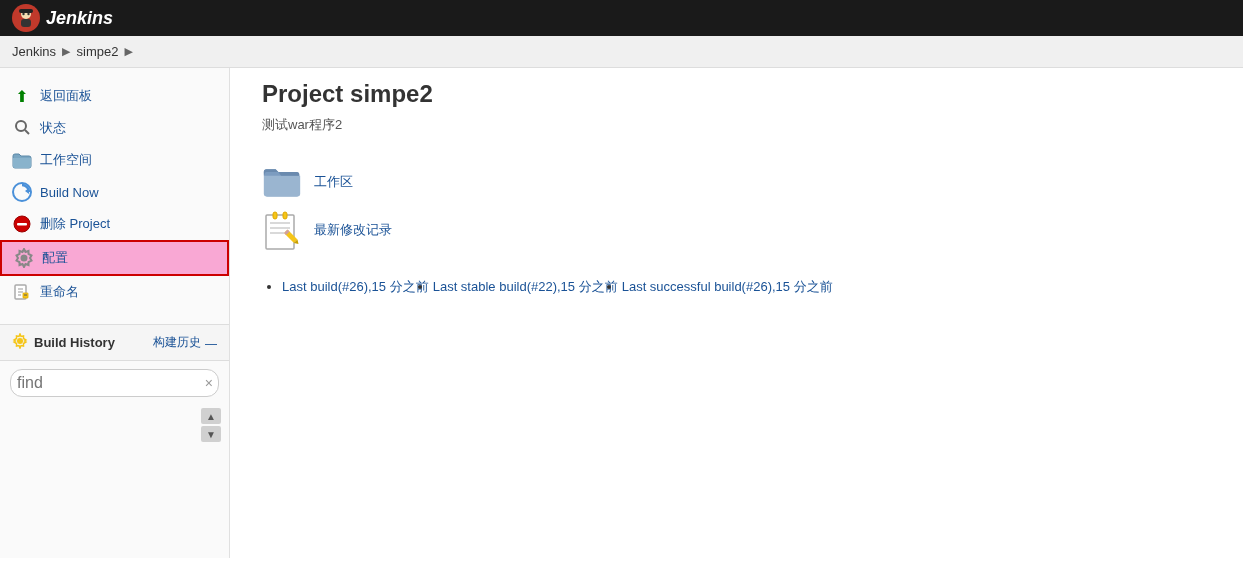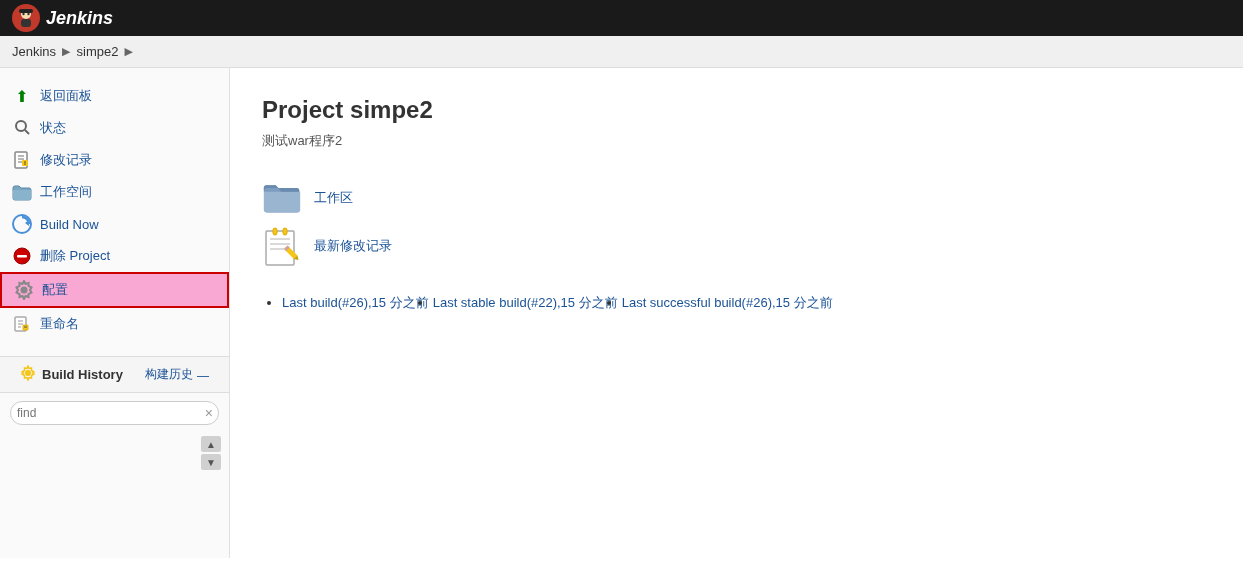--- a/index.html
+++ b/index.html
@@ -99,21 +99,21 @@
 
     
     #build-history {
       margin-top: 16px;
       border-top: 1px solid #ddd;
     }
     .build-history-header {
       display: flex;
       align-items: center;
       gap: 6px;
-      padding: 8px 20px;
+      padding: 8px 12px;
       background: #f5f5f5;
       border-bottom: 1px solid #ddd;
     }
     .build-history-title {
       font-weight: bold;
       font-size: 13px;
       color: #333;
     }
     .build-history-link {
       margin-left: auto;
@@ -126,21 +126,21 @@
     }
     .find-input-wrap {
       padding: 8px 10px;
       position: relative;
     }
     .find-input-wrap input {
       width: 100%;
       padding: 4px 24px 4px 6px;
       border: 1px solid #ccc;
       border-radius: 12px;
-      font-size: 12px;
+      font-size: 16px;
       color: #999;
     }
     .find-clear {
       position: absolute;
       right: 16px;
       top: 50%;
       transform: translateY(-50%);
       color: #999;
       font-size: 14px;
       cursor: pointer;
@@ -163,21 +163,21 @@
       font-size: 10px;
       cursor: pointer;
       color: #555;
       border-radius: 2px;
       margin: 1px 0;
     }
 
     
     #content {
       flex: 1;
-      padding: 28px 32px;
+      padding: 12px 32px;
     }
 
     .project-title {
       font-size: 24px;
       font-weight: bold;
       color: #333;
       margin-bottom: 8px;
     }
 
     .project-desc {
@@ -275,34 +275,20 @@
     <a class="sidebar-item" href="#">
       <span class="sidebar-icon">
         <svg width="18" height="18" viewBox="0 0 18 18">
             <circle cx="8" cy="7" r="5" fill="none" stroke="#666" stroke-width="2"></circle>
             <line x1="12" y1="11" x2="16" y2="15" stroke="#666" stroke-width="2"></line>
           </svg>
       </span>
       <span>状态</span>
     </a>
 
-    <a class="sidebar-item" href="#">
-      <span class="sidebar-icon">
-        <svg width="18" height="18" viewBox="0 0 18 18">
-          <rect x="2" y="1" width="12" height="16" rx="1" fill="#fff" stroke="#888" stroke-width="1.5"></rect>
-          <line x1="5" y1="5" x2="11" y2="5" stroke="#888" stroke-width="1.2"></line>
-          <line x1="5" y1="8" x2="11" y2="8" stroke="#888" stroke-width="1.2"></line>
-          <line x1="5" y1="11" x2="9" y2="11" stroke="#888" stroke-width="1.2"></line>
-          <rect x="9" y="9" width="6" height="6" rx="1" fill="#f5c518"></rect>
-          <line x1="11" y1="11" x2="13" y2="11" stroke="#555" stroke-width="1"></line>
-          <line x1="11" y1="13" x2="13" y2="13" stroke="#555" stroke-width="1"></line>
-        </svg>
-      </span>
-      <span>修改记录</span>
-    </a>
 
     <a class="sidebar-item" href="#">
       <span class="sidebar-icon">
         <svg width="20" height="18" viewBox="0 0 20 18">
           <path d="M1 5 Q1 3 3 3 L7 3 L9 5 L17 5 Q19 5 19 7 L19 15 Q19 17 17 17 L3 17 Q1 17 1 15 Z" fill="#7aa6c2" stroke="#5a88a8" stroke-width="1"></path>
           <path d="M1 7 L19 7 L19 15 Q19 17 17 17 L3 17 Q1 17 1 15 Z" fill="#89b3cc"></path>
         </svg>
       </span>
       <span>工作空间</span>
     </a>

